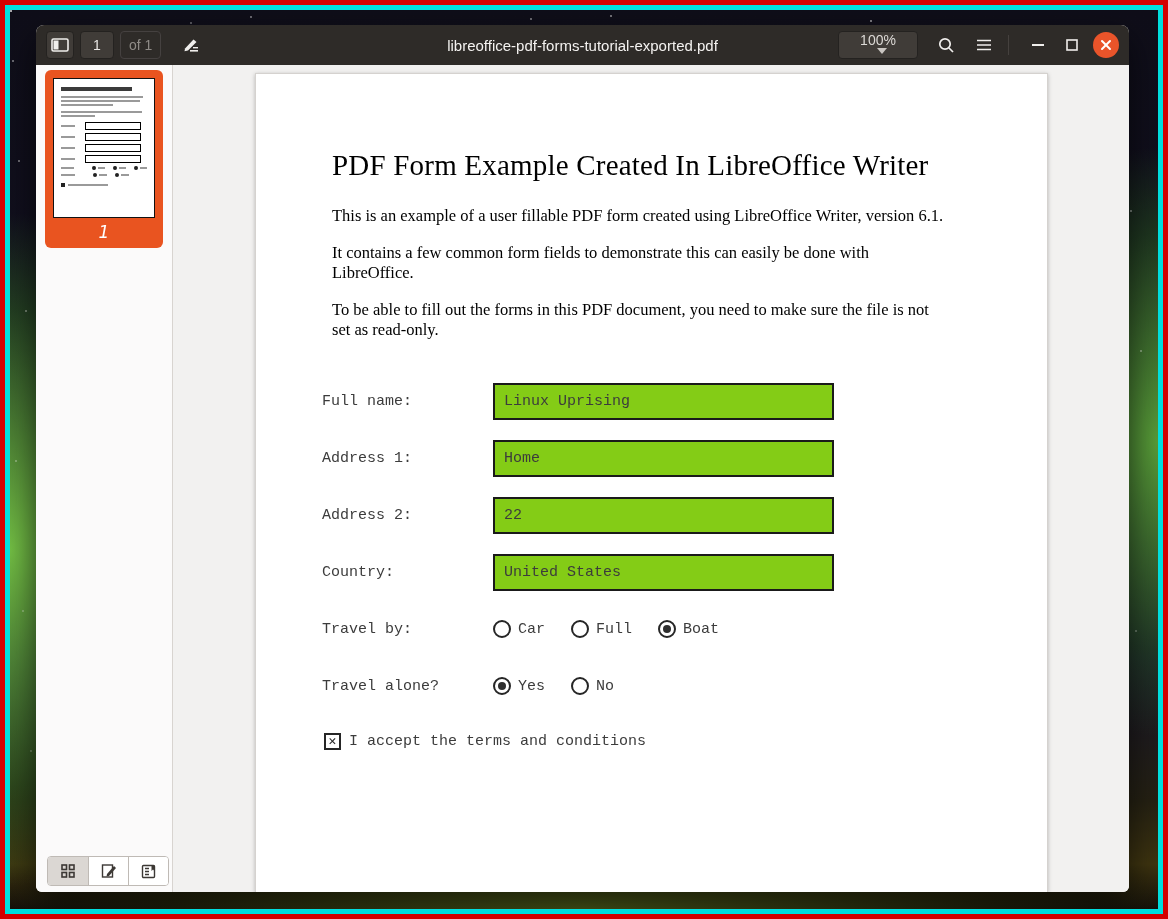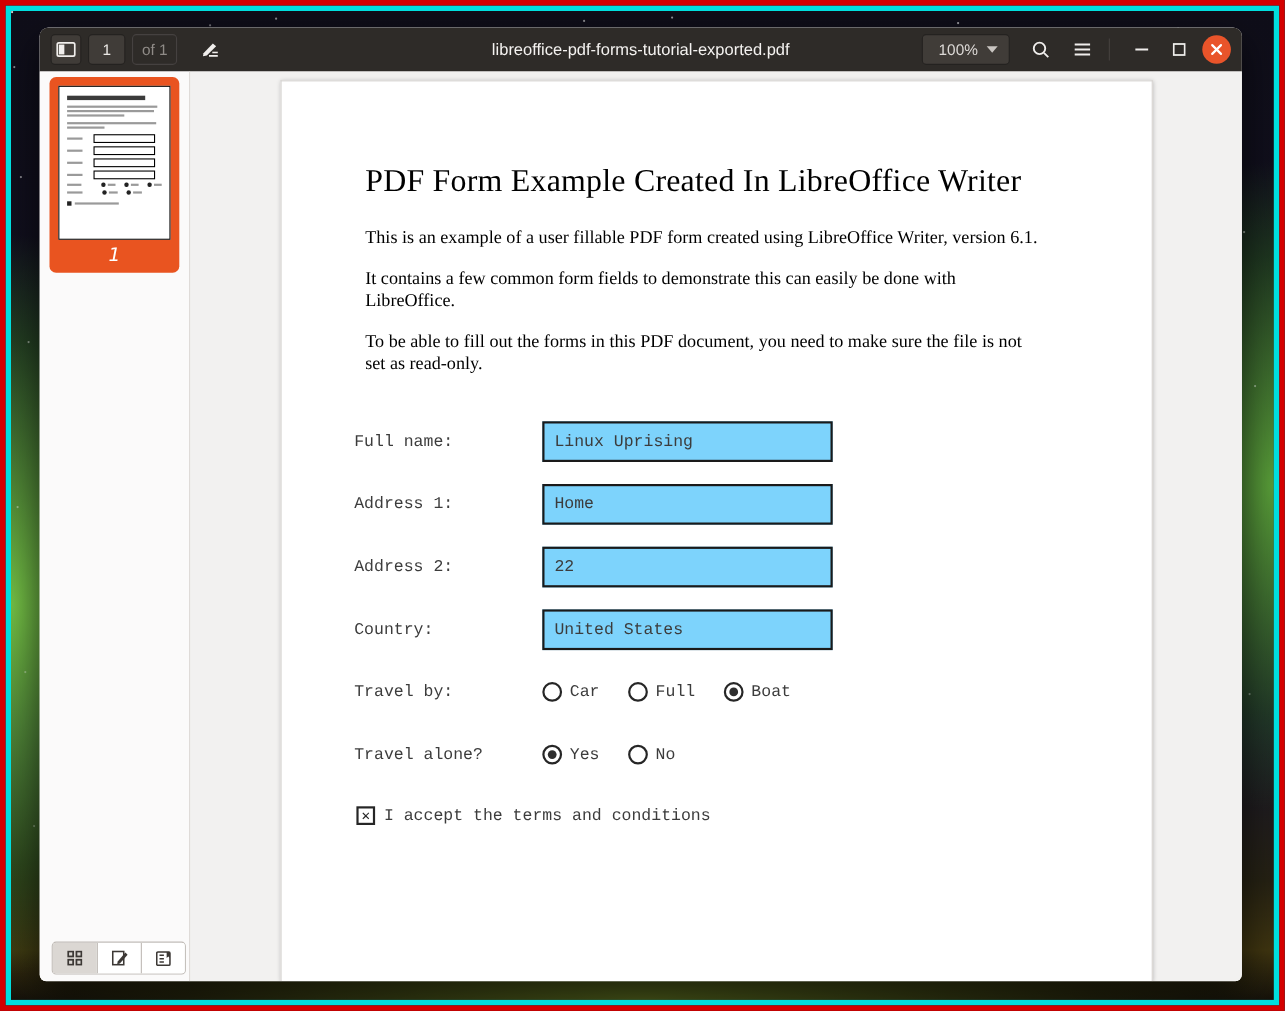--- a/index.html
+++ b/index.html
@@ -55,21 +55,21 @@
     color: #e9e7e4; font-size: 14px; cursor: pointer;
   }
   .tb-dark { background: #403c38; border: 1px solid #242220; }
   .page-count-box { border: 1px solid #454140; color: #8f8b87; background: transparent; padding: 0 8px; }
   .tb-gap { width: 6px; }
   .tb-title {
     position: absolute; left: 0; right: 0; text-align: center;
     color: #f4f2f0; font-size: 15px; font-weight: normal; pointer-events: none;
   }
   .tb-right { margin-left: auto; display: flex; align-items: center; z-index: 2; }
-  .zoom-btn { background: #403c38; border: 1px solid #242220; padding: 0 10px; width: 80px; justify-content: flex-end; color: #dcd9d6; }
+  .zoom-btn { background: #403c38; border: 1px solid #242220; padding: 0 10px; width: 80px; justify-content: flex-start; color: #dcd9d6; flex-direction: column; }
   .caret { width: 0; height: 0; border-left: 5px solid transparent; border-right: 5px solid transparent; border-top: 6px solid #c9c5c1; margin-left: 8px; }
   .icon-btn { width: 32px; height: 32px; display: flex; align-items: center; justify-content: center; cursor: pointer; }
   .tb-sep { width: 1px; height: 20px; background: #45413e; margin: 0 8px; }
   .win-ctl { width: 26px; height: 26px; display: flex; align-items: center; justify-content: center; margin-left: 8px; cursor: pointer; }
   .close-btn { border-radius: 50%; background: #e9542a; }
   .pen-wrap { margin-left: 14px; }
 
   
   .win-body { flex: 1; display: flex; min-height: 0; }
 
@@ -114,21 +114,21 @@
     color: #000;
   }
   .prose { padding: 75px 97px 0 76px; font-family: "Liberation Serif", serif; }
   .doc-heading { font-size: 29px; font-weight: 400; letter-spacing: .2px; margin-bottom: 24px; white-space: nowrap; }
   .doc-par { font-size: 16.5px; line-height: 1.18; margin-bottom: 18px; }
 
   .form-area { padding-left: 66px; margin-top: 44px; font-size: 15px; color: #3c3c3c; font-family: Liberation Mono, monospace; }
   .f-row { display: flex; align-items: center; height: 37px; margin-bottom: 20px; }
   .f-label { width: 171px; flex: 0 0 171px; }
   .f-input {
-    width: 264px; height: 37px; border: 2px solid #1a1a1a; background: #7dd3fc;
+    width: 341px; height: 37px; border: 2px solid #1a1a1a; background: #84cc16;
     display: flex; align-items: center; padding-left: 9px; cursor: text;
   }
   .r-row { display: flex; align-items: center; height: 20px; }
   .r-row.first { margin-top: 28px; }
   .r-row.second { margin-top: 37px; }
   .r-opts { display: flex; align-items: center; }
   .r-opt { display: flex; align-items: center; margin-right: 26px; cursor: pointer; }
   .radio {
     width: 18px; height: 18px; border: 2px solid #262626; border-radius: 50%;
     margin-right: 7px; position: relative; flex: 0 0 18px; background: #fff;

